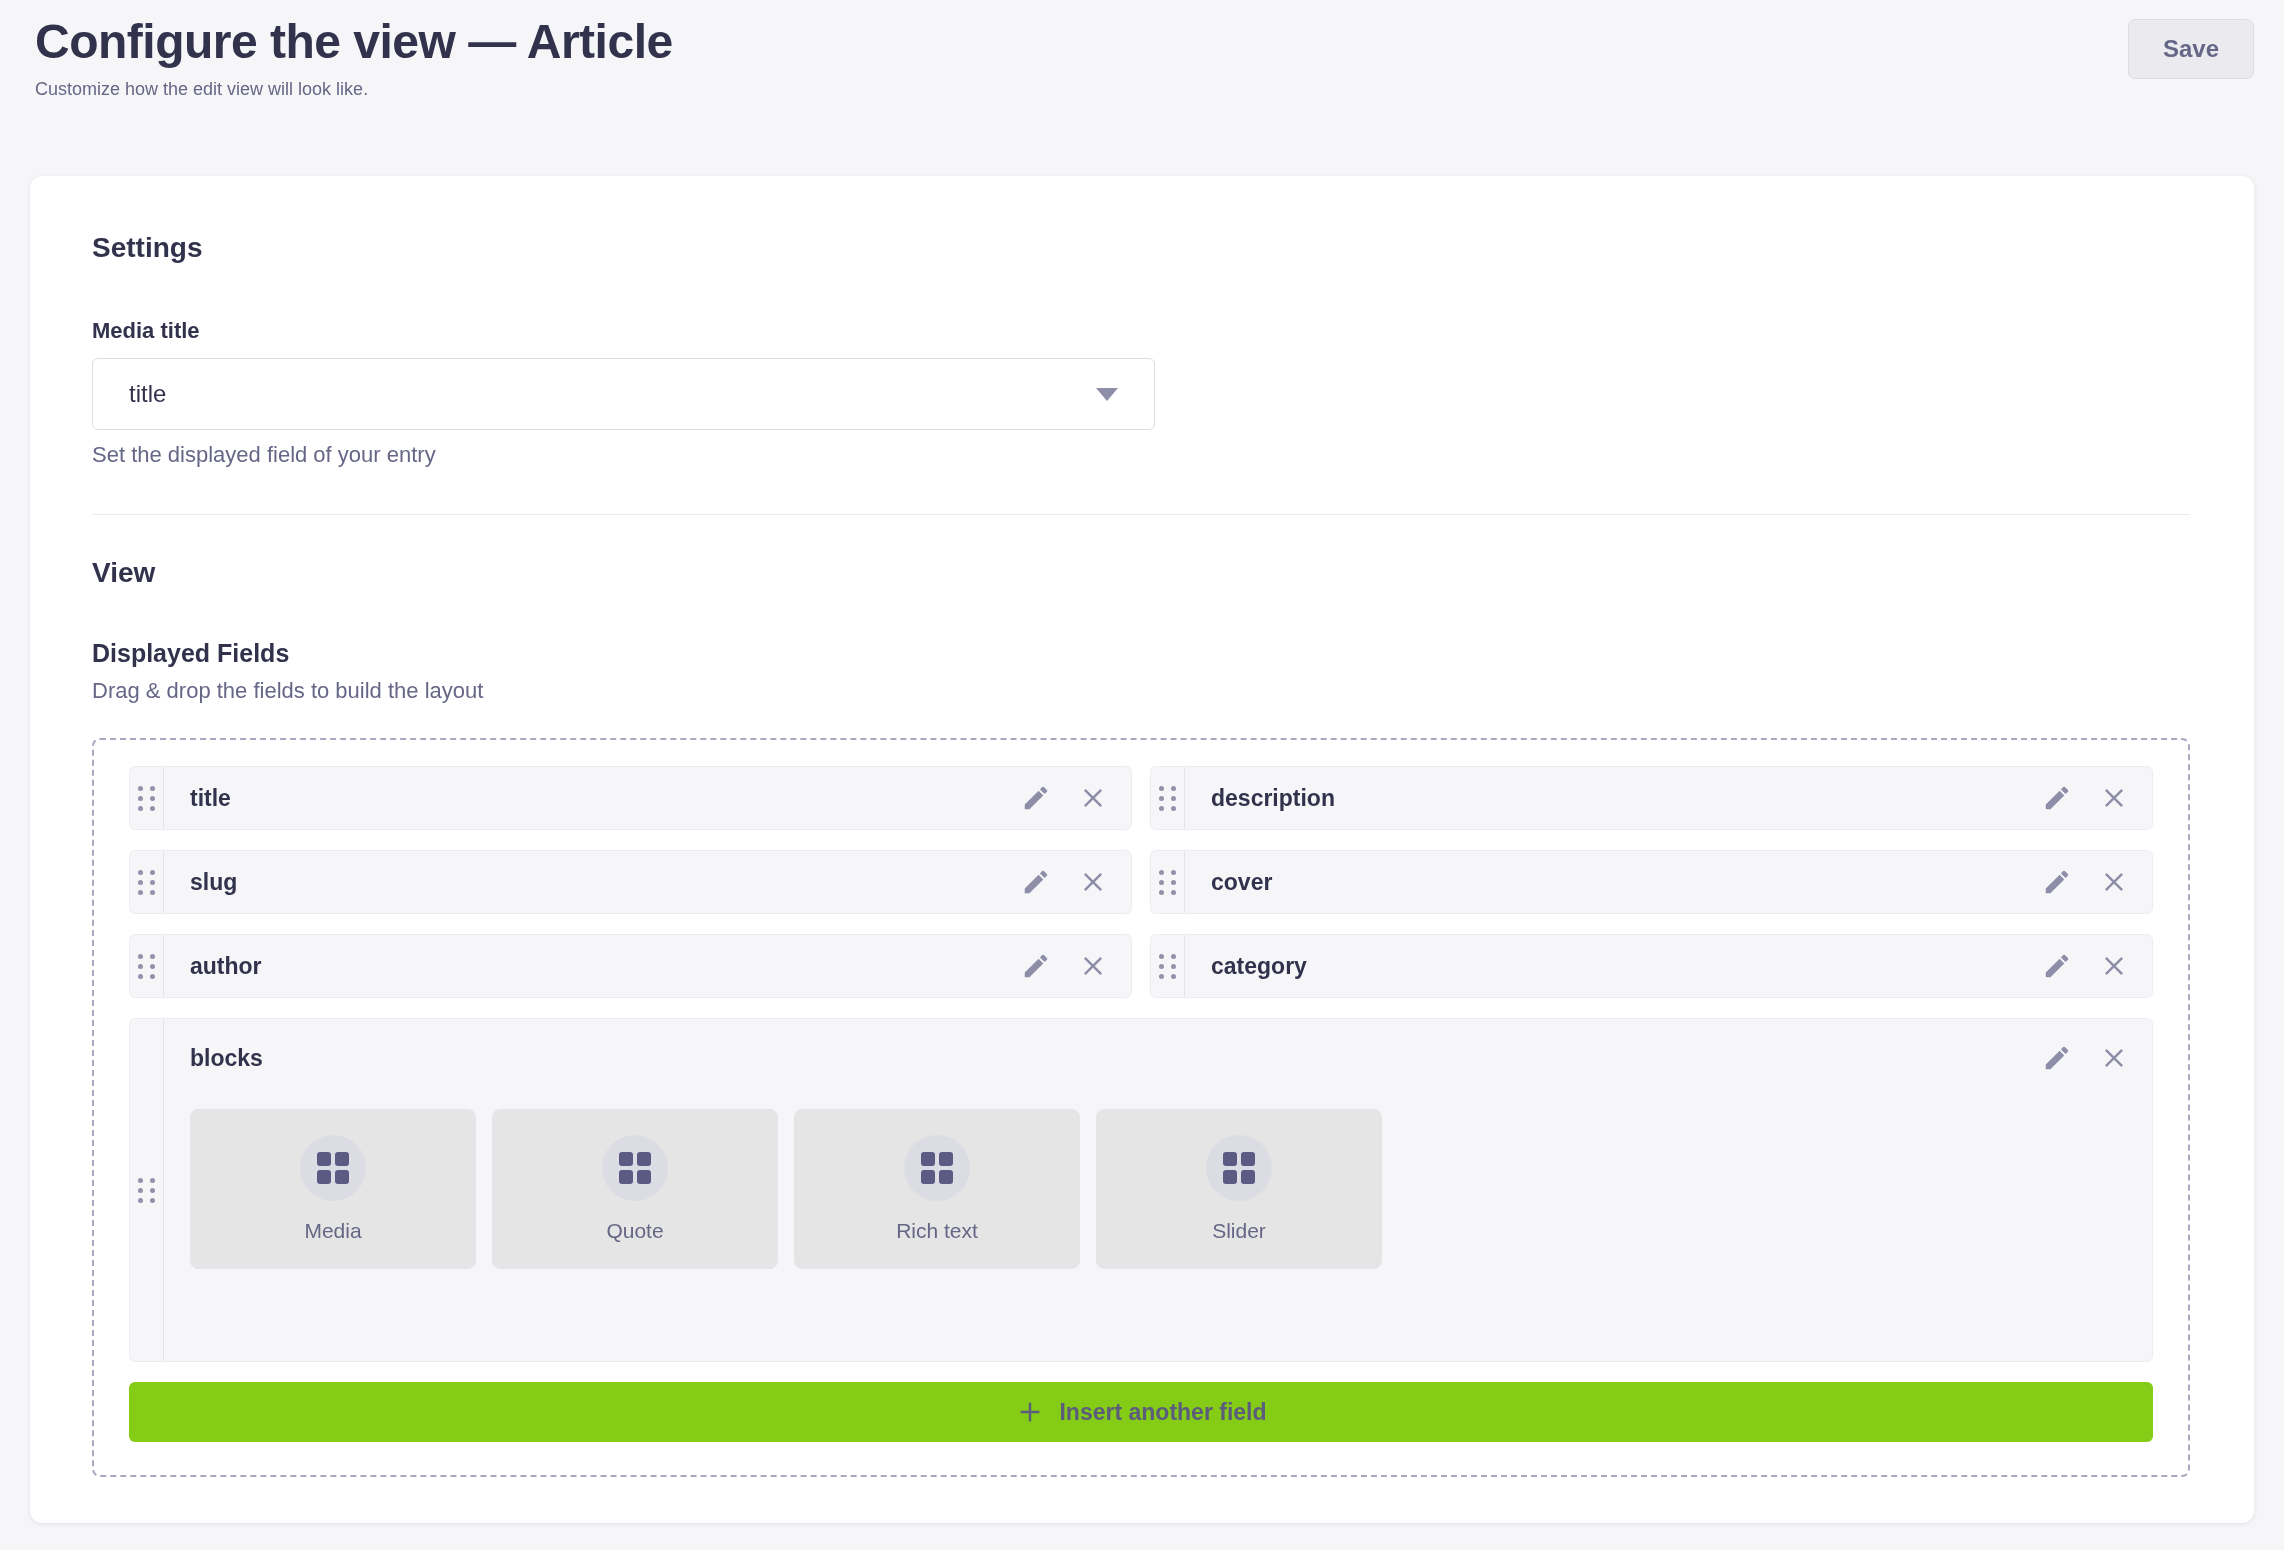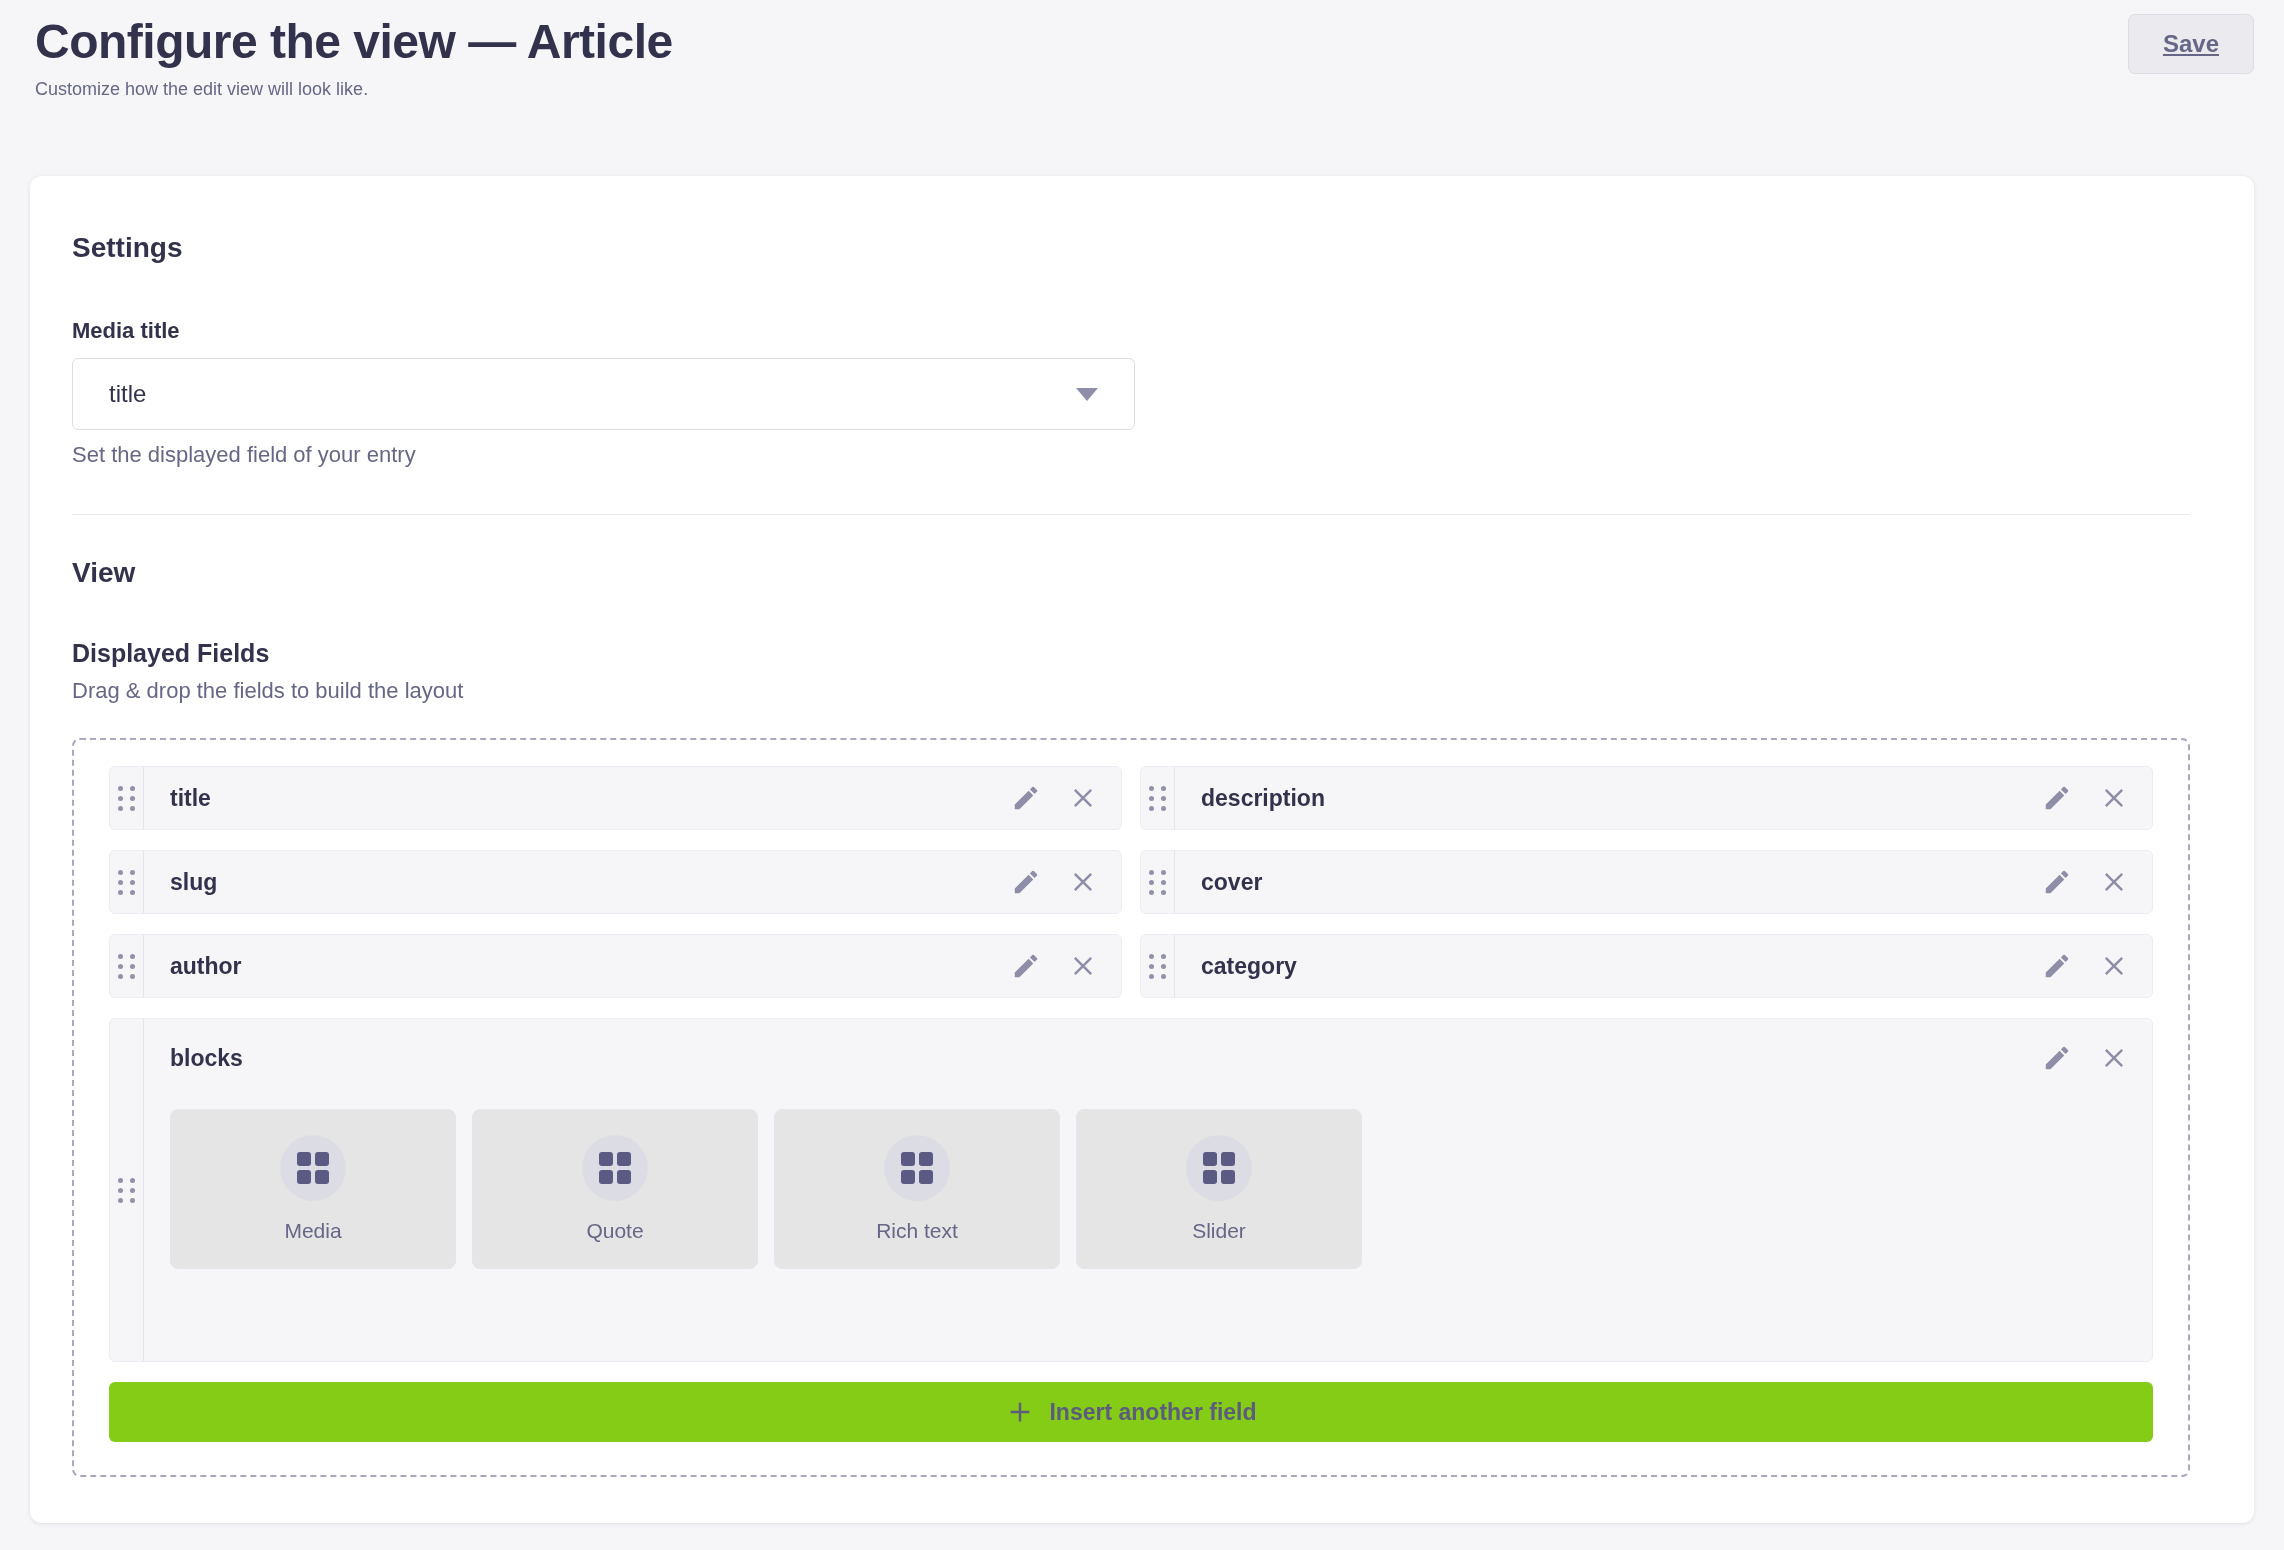--- a/index.html
+++ b/index.html
@@ -12,35 +12,35 @@
   }
 
   
   .page-header {
     display:flex; justify-content:space-between; align-items:flex-start;
     padding:14px 30px 0 35px;
   }
   .page-title { font-size:48px; font-weight:700; color:#32324d; letter-spacing:-0.5px; }
   .page-subtitle { margin-top:10px; font-size:18px; color:#666687; }
   .save-btn {
+    margin-top:5px;
     min-width:124px; height:60px; padding:0 34px;
     background:#eaeaef; border:1px solid #dcdce4; border-radius:7px;
     font-family:inherit; font-size:24px; font-weight:600; color:#666687;
     cursor:default;
-    text-decoration:underline;
   }
 
   
   .card {
     margin:76px 30px 27px 30px;
     min-height:1305px;
     background:#ffffff;
     border-radius:12px;
     box-shadow:0 1px 4px rgba(33,33,52,0.10);
-    padding:56px 64px 46px 42px;
+    padding:56px 64px 46px 62px;
   }
 
   .section-heading { font-size:28px; font-weight:600; color:#32324d; }
 
   .form-label { margin-top:54px; font-size:22px; font-weight:600; color:#32324d; }
 
   .select {
     margin-top:14px;
     width:1063px; height:72px;
     background:#fff;

